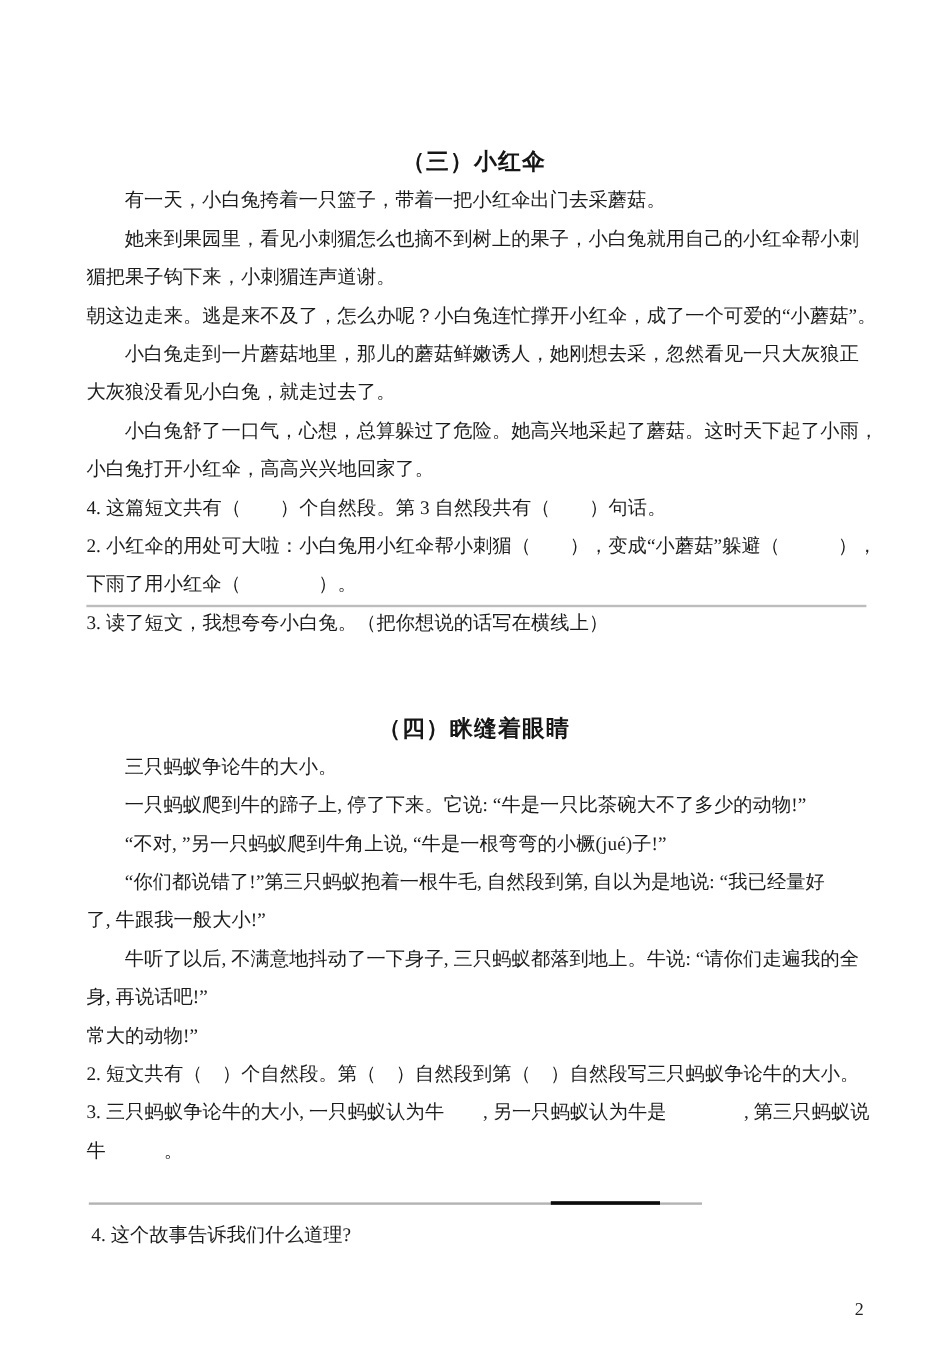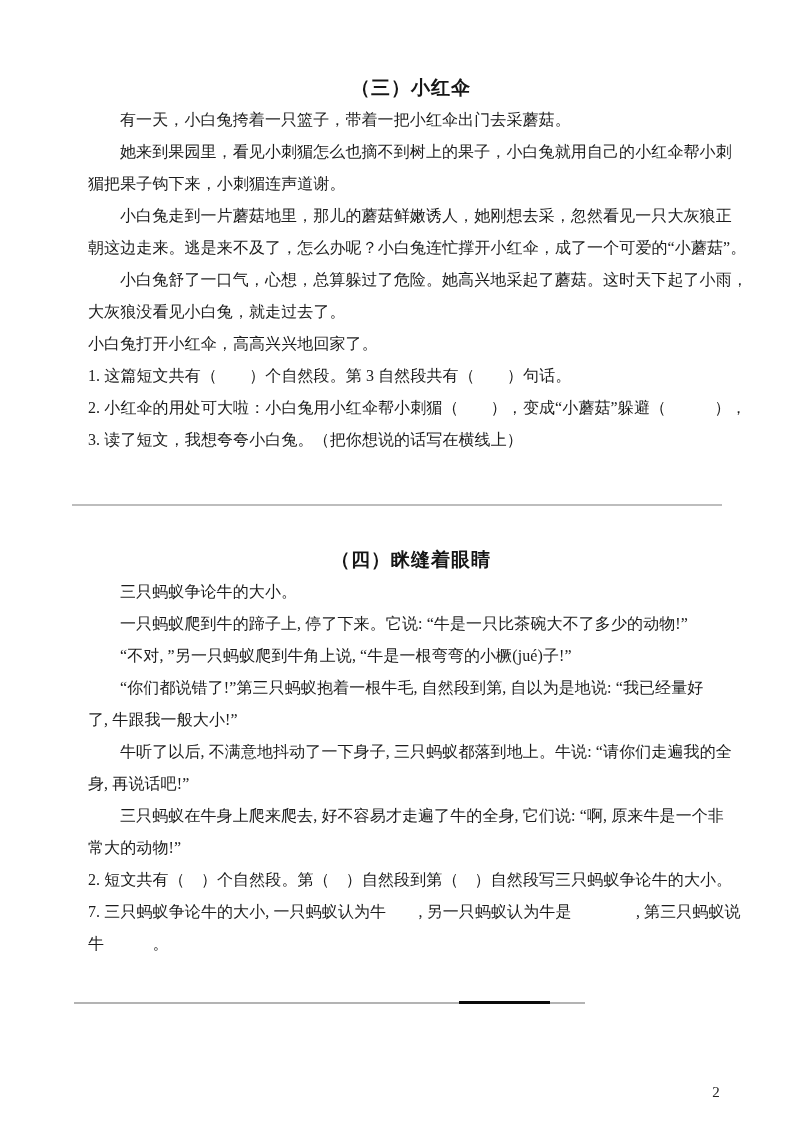--- a/index.html
+++ b/index.html
@@ -7,22 +7,23 @@
     position: relative;
     width: 793px;
     height: 1122px;
     background: #ffffff;
     font-family: "Liberation Serif", "DejaVu Serif", serif;
     color: #1c1c1c;
     overflow: hidden;
   }
   .block {
     position: absolute;
-    left: 88px;
+    left: 72px;
     width: 670px;
+    margin-top: 48px;
   }
   .block-s3 { top: 72px; }
   .block-s4 { top: 544px; }
   .sec-title {
     font-size: 19px;
     line-height: 32px;
     font-weight: bold;
     text-align: center;
     width: 646px;
     letter-spacing: 1px;
@@ -80,48 +81,49 @@
 </head>
 <body>
 
 <div class="page">
 
   <div class="block block-s3">
     <div class="sec-title">（三）小红伞</div>
     <div class="line indent">有一天，小白兔挎着一只篮子，带着一把小红伞出门去采蘑菇。</div>
     <div class="line indent">她来到果园里，看见小刺猸怎么也摘不到树上的果子，小白兔就用自己的小红伞帮小刺</div>
     <div class="line">猸把果子钩下来，小刺猸连声道谢。</div>
+    <div class="line">朝这边走来。逃是来不及了，怎么办呢？小白兔连忙撑开小红伞，成了一个可爱的“小蘑菇”。</div>
     <div class="line indent">小白兔走到一片蘑菇地里，那儿的蘑菇鲜嫩诱人，她刚想去采，忽然看见一只大灰狼正</div>
-    <div class="line">朝这边走来。逃是来不及了，怎么办呢？小白兔连忙撑开小红伞，成了一个可爱的“小蘑菇”。</div>
+    <div class="line">大灰狼没看见小白兔，就走过去了。</div>
     <div class="line indent">小白兔舒了一口气，心想，总算躲过了危险。她高兴地采起了蘑菇。这时天下起了小雨，</div>
-    <div class="line">大灰狼没看见小白兔，就走过去了。</div>
     <div class="line">小白兔打开小红伞，高高兴兴地回家了。</div>
-    <div class="line">1. 这篇短文共有（　　）个自然段。第 3 自然段共有（　　）句话。</div>
+    <div class="line">4. 这篇短文共有（　　）个自然段。第 3 自然段共有（　　）句话。</div>
     <div class="line">2. 小红伞的用处可大啦：小白兔用小红伞帮小刺猸（　　），变成“小蘑菇”躲避（　　　），</div>
+    <div class="line">下雨了用小红伞（　　　　）。</div>
     <div class="line">3. 读了短文，我想夸夸小白兔。（把你想说的话写在横线上）</div>
   </div>
 
   <div class="divider"></div>
 
   <div class="block block-s4">
     <div class="sec-title">（四）眯缝着眼睛</div>
     <div class="line indent">三只蚂蚁争论牛的大小。</div>
     <div class="line indent">一只蚂蚁爬到牛的蹄子上, 停了下来。它说: “牛是一只比茶碗大不了多少的动物!”</div>
     <div class="line indent">“不对, ”另一只蚂蚁爬到牛角上说, “牛是一根弯弯的小橛(jué)子!”</div>
     <div class="line indent">“你们都说错了!”第三只蚂蚁抱着一根牛毛, 自然段到第, 自以为是地说: “我已经量好</div>
     <div class="line">了, 牛跟我一般大小!”</div>
     <div class="line indent">牛听了以后, 不满意地抖动了一下身子, 三只蚂蚁都落到地上。牛说: “请你们走遍我的全</div>
     <div class="line">身, 再说话吧!”</div>
-    <div class="line indent">三只蚂蚁在牛身上爬来爬去, 好不容易才走遍了牛的全身, 它们说: “啊, 原来牛是一个非</div>
     <div class="line">常大的动物!”</div>
     <div class="line">2. 短文共有（　）个自然段。第（　）自然段到第（　）自然段写三只蚂蚁争论牛的大小。</div>
-    <div class="line">7. 三只蚂蚁争论牛的大小, 一只蚂蚁认为牛　　, 另一只蚂蚁认为牛是　　　　, 第三只蚂蚁说</div>
+    <div class="line">3. 三只蚂蚁争论牛的大小, 一只蚂蚁认为牛　　, 另一只蚂蚁认为牛是　　　　, 第三只蚂蚁说</div>
     <div class="line">牛　　　。</div>
   </div>
 
   <div class="answer-line">
     <div class="answer-black"></div>
   </div>
 
+  <div class="line q4line">4. 这个故事告诉我们什么道理?</div>
 
   <div class="page-num">2</div>
 
 </div>
 
 </body></html>

